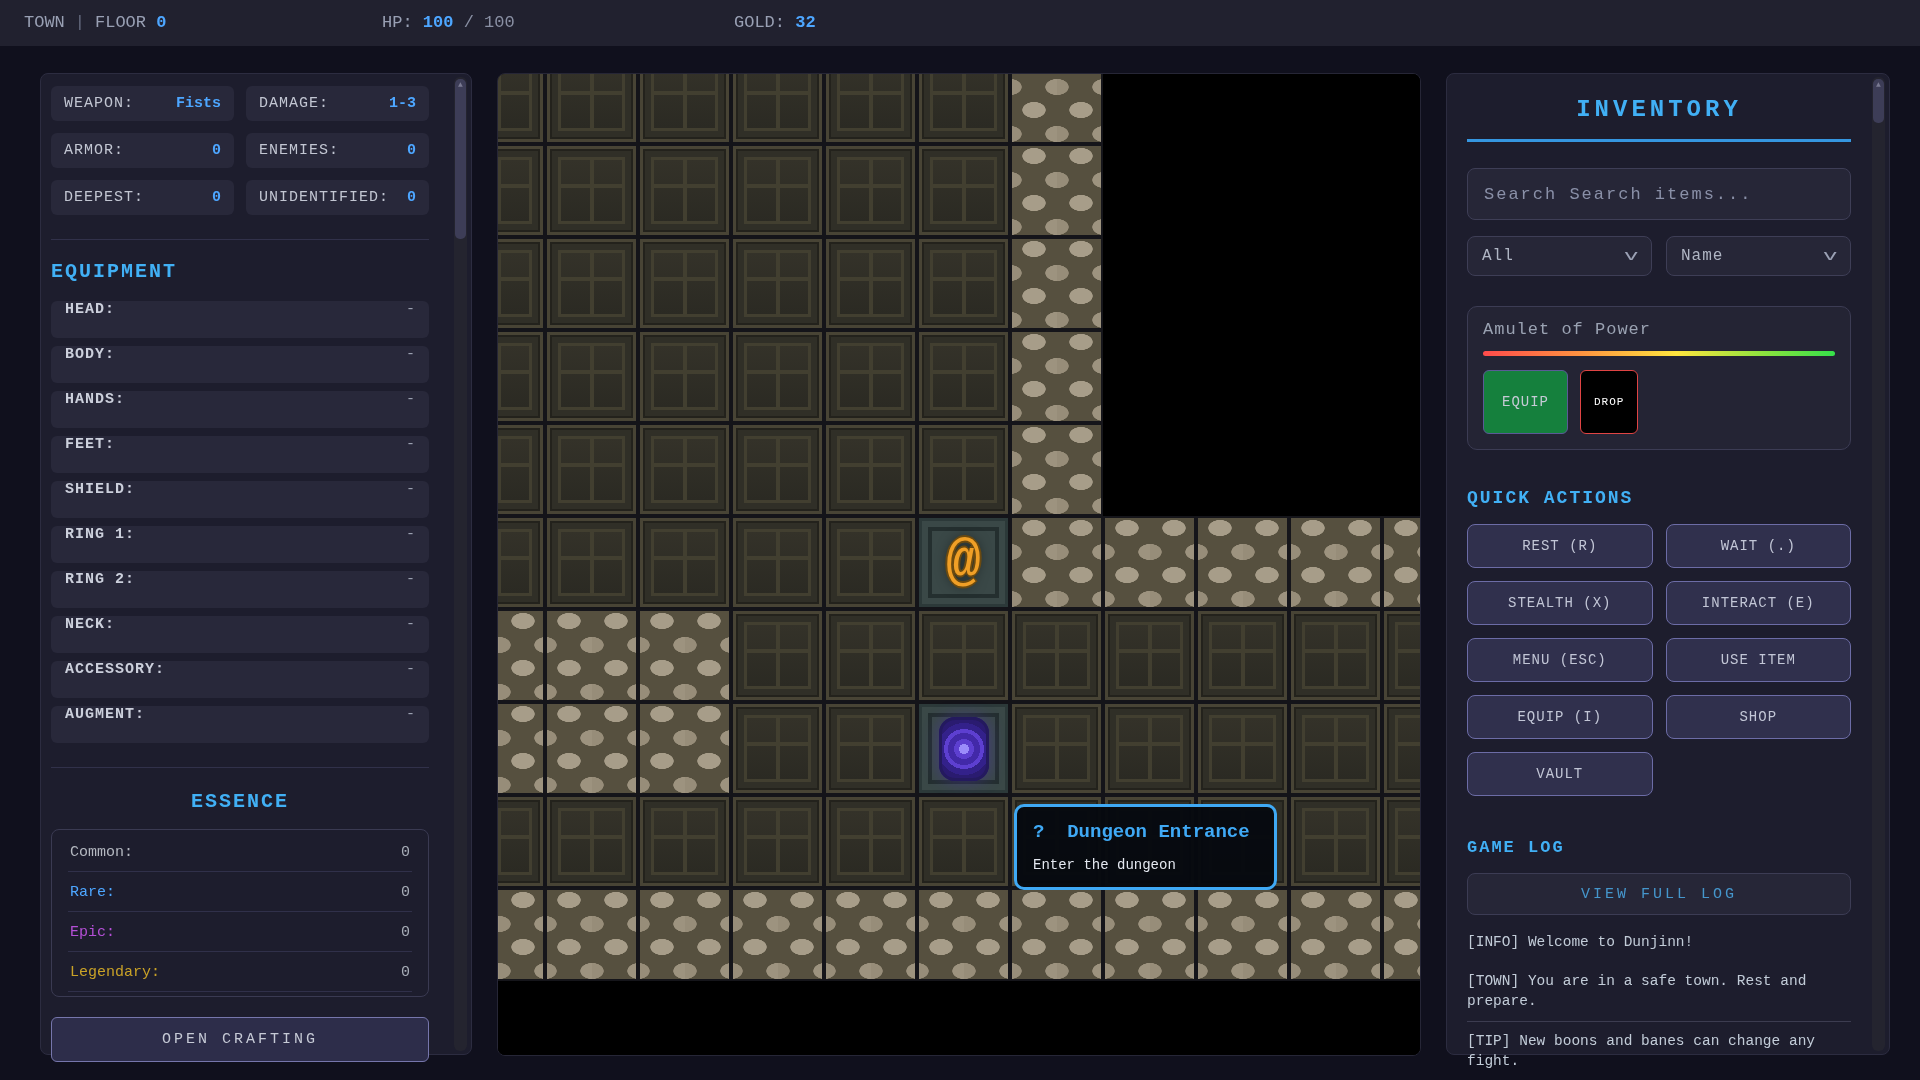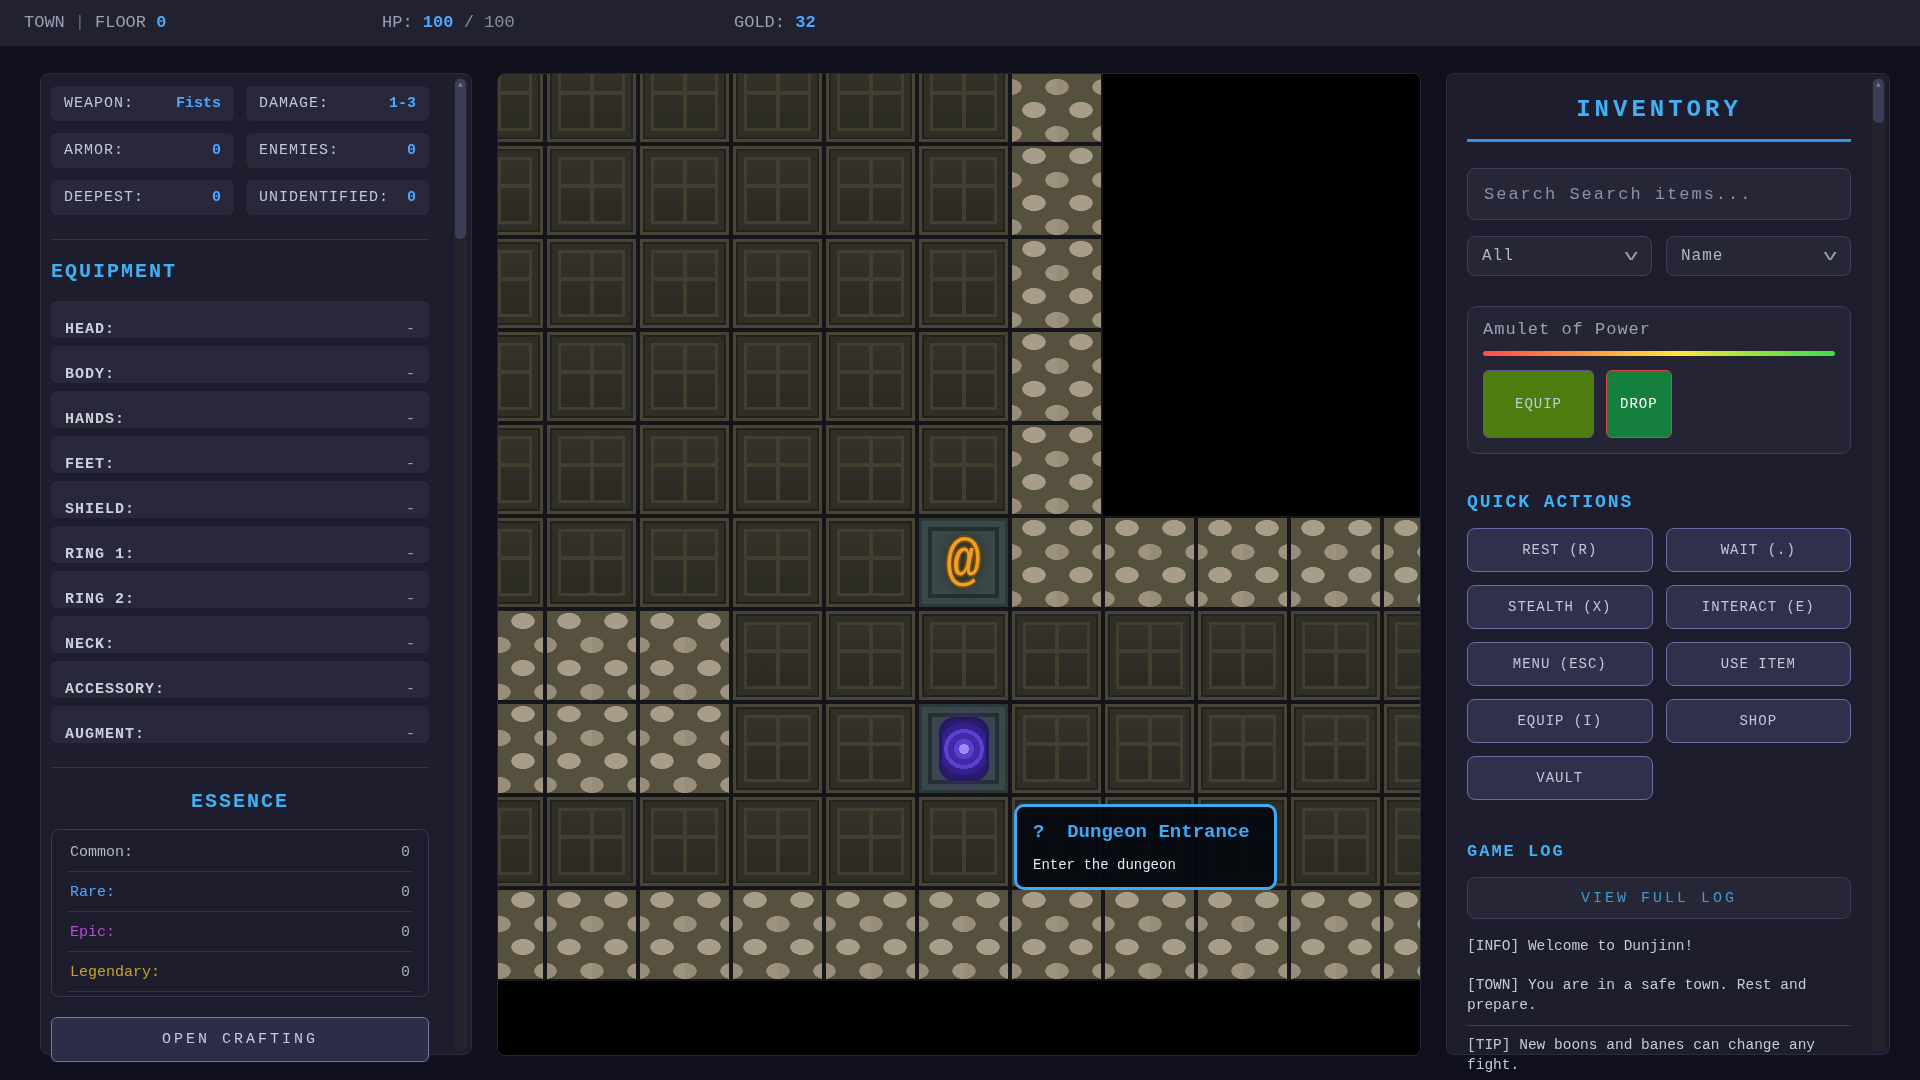--- a/index.html
+++ b/index.html
@@ -48,21 +48,21 @@
     background:#28283a; border-radius:6px; padding:9px 13px;
     display:flex; justify-content:space-between; align-items:center; font-size:15px;
   }
   .stat-label { color:#c2c6d2; letter-spacing:1px; }
   .stat-value { color:#4da6ff; font-weight:bold; }
   hr.divider { border:none; border-top:1px solid #31314a; margin:24px 0 20px; }
   .section-title { color:#41b0f5; font-weight:bold; letter-spacing:2px; margin:0; }
   #equipment-title { font-size:20px; margin-bottom:18px; }
   .slot-row {
     background:#28283a; border-radius:6px; height:37px; margin-bottom:8px;
-    display:flex; align-items:flex-end; justify-content:space-between;
+    display:flex; align-items:flex-start; justify-content:space-between;
     padding:0 14px; font-size:15px;
   }
   .slot-label { color:#ccd0dc; font-weight:bold; letter-spacing:1px; }
   .slot-value { color:#9aa0b0; }
   #essence-title { font-size:20px; margin:22px 0 16px;text-align:center; }
   #essence-box { border:1px solid #3a3a52; border-radius:8px; padding:2px 16px 4px; }
   .essence-row {
     display:flex; justify-content:space-between; 
     padding:12px 2px 10px; border-bottom:1px solid #30304a; font-size:15px;
   }
@@ -94,27 +94,27 @@
     margin-top:30px; border:1px solid #3c3c54; border-radius:10px;
     padding:13px 15px 15px; background:#242434;
   }
   #item-name { color:#9aa2b2; font-size:17px; letter-spacing:1px; }
   #item-bar {
     height:5px; border-radius:3px; margin:12px 0 14px;
     background:linear-gradient(90deg,#ff4b4b 0%,#ff9440 28%,#ffe53e 55%,#8be33e 80%,#35e04a 100%);
   }
   .item-btn-row { display:flex; gap:12px; }
   #equip-button {
-    background:#4d7c0f; border:1.5px solid #5a5a96; color:#c6cad6;
-    border-radius:6px; font-size:14px; padding:7px 31px; letter-spacing:1px;
+    background:#15803d; border:1.5px solid #5a5a96; color:#c6cad6;
+    border-radius:6px; font-size:14px; padding:7px 18px; letter-spacing:1px;
     font-family:inherit; cursor:pointer;
   }
   #drop-button {
-    background:#15803d; border:1.5px solid #e04444; color:#fff;
-    border-radius:6px; font-size:14px; padding:25px 13px; letter-spacing:1px;
+    background:#000000; border:1.5px solid #e04444; color:#fff;
+    border-radius:6px; font-size:11px; padding:25px 13px; letter-spacing:1px;
     font-family:inherit; cursor:pointer;
   }
   #qa-title { margin-top:38px; font-size:18px; }
   #qa-grid { margin-top:16px; display:grid; grid-template-columns:1fr 1fr; gap:13px; }
   .qa-button {
     height:44px; background:#30304d; border:1.5px solid #6c6ca6; border-radius:8px;
     color:#c2c6d6; font-size:14px; letter-spacing:1px; font-family:inherit; cursor:pointer;
   }
   #log-title { margin-top:42px; font-size:17px; }
   #view-log-button {

